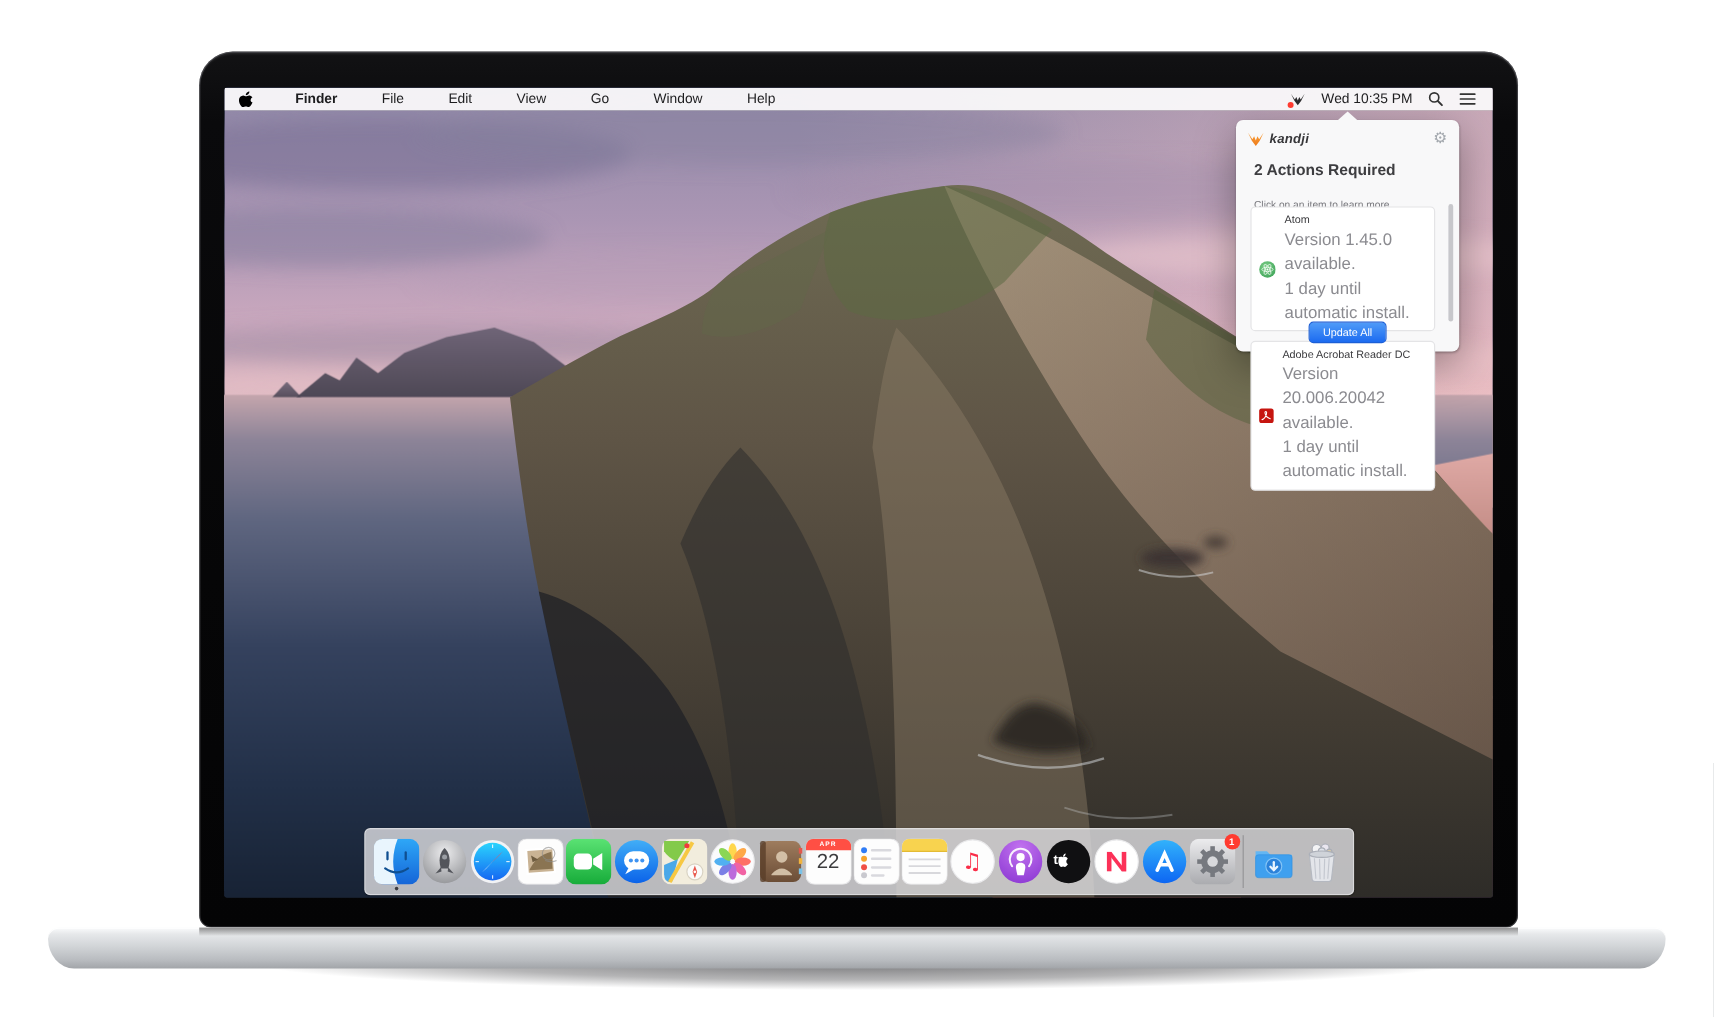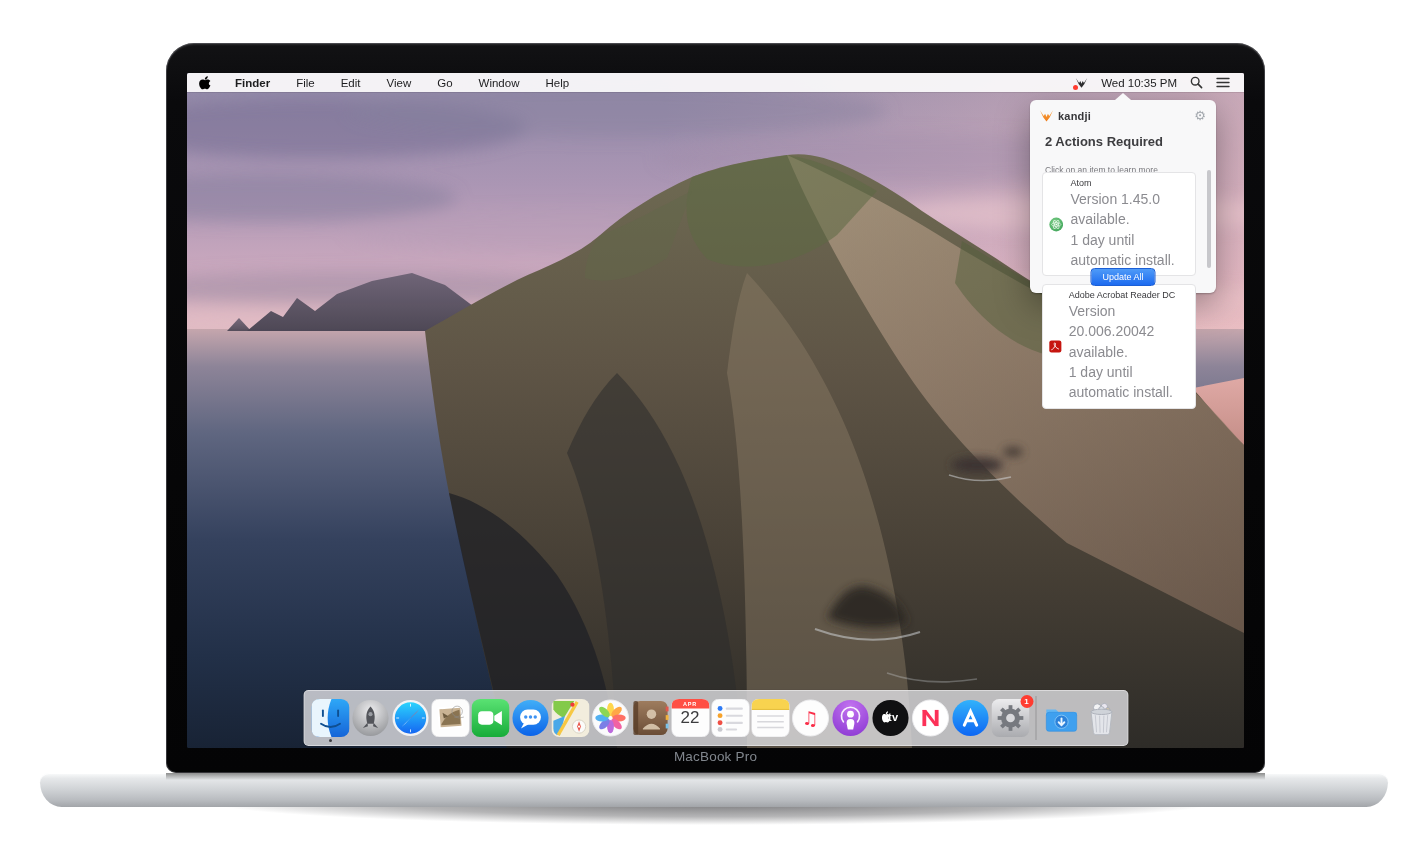--- a/index.html
+++ b/index.html
@@ -20,36 +20,36 @@
        background:linear-gradient(180deg,#fbfcfd 0%,#e6e8ea 16%,#d0d3d6 48%,#b8bbbf 80%,#a2a5a9 100%);
        border-radius:12px 12px 28px 28px / 12px 12px 32px 32px;
        box-shadow:inset 0 1px 0 rgba(255,255,255,.9);}
   .base-under{position:absolute;left:64px;right:64px;top:28px;height:30px;z-index:1;
        background:radial-gradient(52% 100% at 50% 0%, rgba(25,25,29,.62) 0%, rgba(25,25,29,.32) 52%, rgba(25,25,29,0) 80%);
        border-radius:0 0 50% 50% / 0 0 100% 100%;}
 
   
   .menubar{position:absolute;left:0;top:0;right:0;height:19px;background:rgba(250,249,250,.94);
        display:flex;align-items:center;font-size:11.5px;color:#1d1d1f;z-index:40;box-shadow:0 .5px 0 rgba(0,0,0,.18);}
-  .mb-left{display:flex;align-items:center;gap:4px;padding-left:11px;}
+  .mb-left{display:flex;align-items:center;gap:15px;padding-left:11px;}
   .mb-apple{display:flex;align-items:center;padding:0 9px 0 0;}
   .mb-app{font-weight:700;padding:0 11px;}
   .mb-item{padding:0 11px;text-align:center;}
   .mb-right{margin-left:auto;display:flex;align-items:center;gap:13px;padding-right:14px;justify-content:center;}
   .mb-kandji{position:relative;display:flex;align-items:center;}
   .mb-kandji .dot{position:absolute;left:-2px;bottom:-1px;width:5px;height:5px;border-radius:50%;background:#ff3b30;}
   .mb-clock{white-space:nowrap;}
 
   
   .popover{position:absolute;left:843px;top:27px;width:186px;height:193px;background:#f8f8f9;border-radius:6px;
        box-shadow:0 1px 2px rgba(0,0,0,.25),0 12px 34px rgba(0,0,0,.35);z-index:30;}
   .popover .arrow{position:absolute;top:-7px;left:85px;width:0;height:0;border-left:8px solid transparent;border-right:8px solid transparent;border-bottom:7px solid #f8f8f9;}
   .pop-head{display:flex;align-items:center;padding:8px 10px 2px 9px;}
   .brand{display:flex;align-items:center;gap:4px;}
-  .brand-name{font-size:11px;font-weight:700;color:#363639;letter-spacing:.2px;}
+  .brand-name{font-size:11px;font-weight:700;color:#363639;letter-spacing:.2px;font-style:italic;}
   .gear{margin-left:auto;font-size:13px;color:#a3a8ae;line-height:1;font-family:"DejaVu Sans",sans-serif;}
   .pop-title{margin:9px 0 0 15px;font-size:13px;font-weight:600;color:#3d3d40;}
   .pop-sub{margin:16px 0 0 15px;font-size:8.5px;color:#77777c;}
   .pop-list{position:absolute;left:12px;top:72px;width:154px;}
   .pop-card{display:flex;align-items:center;gap:7px;background:#ffffff;border:1px solid #e4e4e6;border-radius:4px;
        padding:5px 6px;min-height:37px;margin-bottom:8px;}
   .pc-txt .t{font-size:9px;font-weight:400;color:#39393c;margin-bottom:1px;}
   .pc-txt .l{font-size:14px;color:#8b8b90;line-height:1.45;}
   .pop-scroll{position:absolute;right:5px;top:70px;width:4px;height:98px;border-radius:2px;background:#c7c7cb;}
   .btn-update{position:absolute;left:50%;transform:translateX(-50%);bottom:7px;
@@ -62,21 +62,21 @@
        background:rgba(224,224,228,.80);border:1px solid rgba(255,255,255,.45);border-radius:5px;
        box-shadow:0 0 1px rgba(0,0,0,.3);}
   .dkicon{width:38px;height:38px;position:relative;flex:0 0 auto;}
   .dkicon svg{display:block;width:38px;height:38px;}
   .dksep{width:1px;height:44px;margin:0 4px;background:rgba(50,50,55,.28);align-self:center;}
   .run-dot{position:absolute;left:50%;bottom:-5px;transform:translateX(-50%);width:3px;height:3px;border-radius:50%;background:#3c3c40;}
   .cal-month{position:absolute;top:1.5px;left:0;right:0;text-align:center;font-size:5.5px;font-weight:700;letter-spacing:.8px;color:#fff;}
   .cal-day{position:absolute;top:9px;left:0;right:0;text-align:center;font-size:17px;font-weight:300;color:#3c3c3e;}
   .music-note{position:absolute;inset:0;display:flex;align-items:center;justify-content:center;
        font-size:19px;color:#fa2d48;font-family:"DejaVu Sans",sans-serif;}
-  .atv-label{position:absolute;top:12px;left:17px;color:#fff;font-size:11px;font-weight:600;letter-spacing:.3px;}
+  .atv-label{position:absolute;top:12px;left:7px;color:#fff;font-size:11px;font-weight:600;letter-spacing:.3px;}
   .badge{position:absolute;top:-4px;right:-4px;min-width:13px;height:13px;border-radius:7px;background:#ff3b30;
        color:#fff;font-size:8px;font-weight:600;display:flex;align-items:center;justify-content:center;padding:0 3px;}
 </style>
 </head>
 <body>
 
 <div class="stage">
   <div class="lid">
 
     <div class="screen">
@@ -614,21 +614,20 @@
                 <line x1="18" y1="17.5" x2="18.5" y2="35.5"></line>
                 <line x1="22.5" y1="17.5" x2="22" y2="35.5"></line>
                 <line x1="26.5" y1="17" x2="25.2" y2="35"></line>
               </g>
             </svg>
         </div>
 
       </div>
     </div>
 
-    <div class="bezel-label">MacBook Pro</div>
   </div>
 
   <div class="base">
     <div class="base-under"></div>
     <div class="base-slab"></div>
     <div class="hinge-shadow"></div>
   </div>
 </div>
 
 </body></html>

